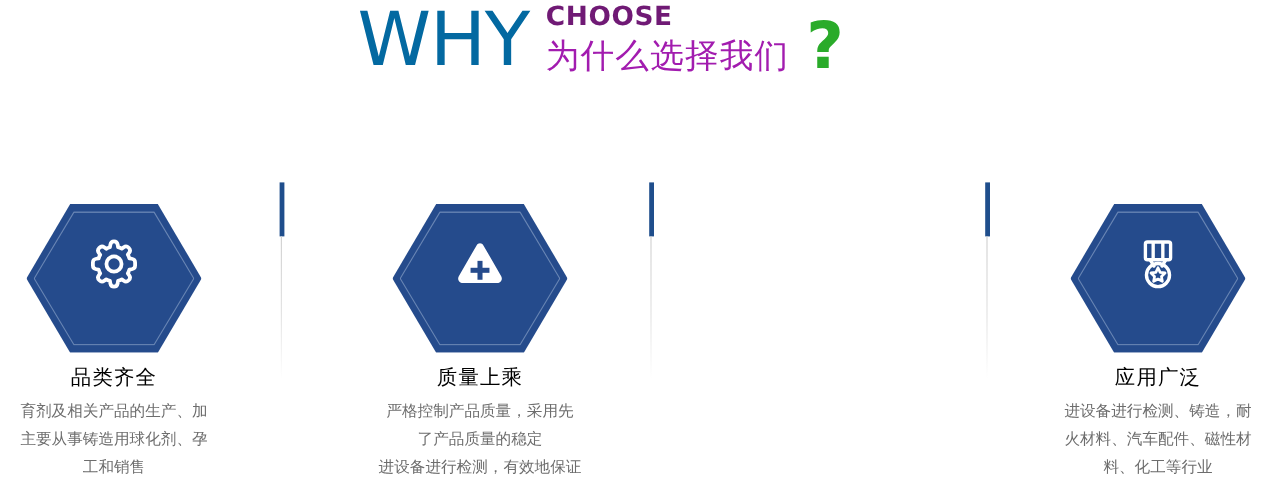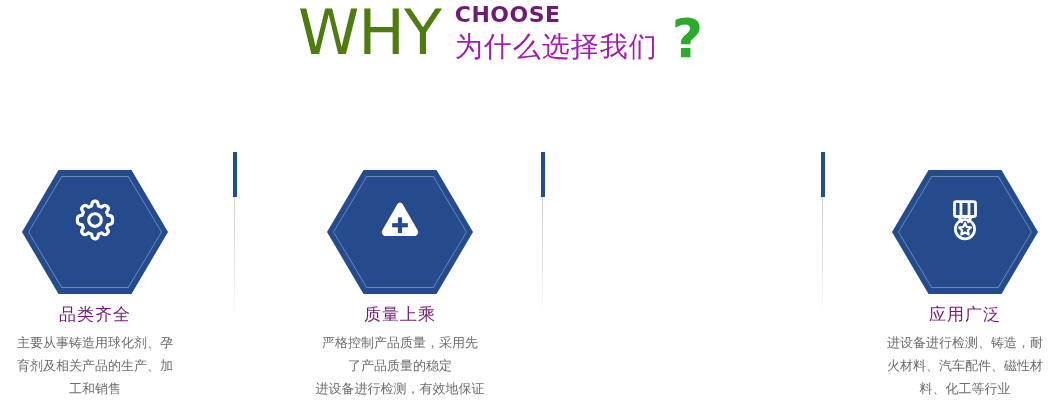--- a/index.html
+++ b/index.html
@@ -28,21 +28,21 @@
     left: 298px;
     top: 0;
     display: flex;
     align-items: flex-start;
   }
   .why-word {
     font-size: 62px;
     line-height: 62px;
     font-weight: 400;
     letter-spacing: -1px;
-    color: #4d7c0f;
+    color: #0369a1;
     font-family: "DejaVu Sans", "Liberation Sans", sans-serif;
     margin-top: 2px;
   }
   .heading-stack {
     display: flex;
     flex-direction: column;
     margin-left: 14px;
     margin-top: 2px;
   }
   .choose-word {
@@ -132,21 +132,21 @@
     transform: translate(-50%, -50%);
     width: 56px;
     height: 56px;
     z-index: 3;
   }
   .hex-icon svg { display: block; width: 56px; height: 56px; }
 
   .card-title {
     font-size: 17px;
     line-height: 22px;
-    color: #701a75;
+    color: #000000;
     margin-top: 14px;
     letter-spacing: 1px;
   }
   .card-desc {
     font-size: 13px;
     line-height: 23px;
     color: #6d6d6d;
     margin-top: 5px;
     padding: 0 4px;
   }
@@ -210,22 +210,22 @@
       <div class="hex-inner-fill"></div>
       <div class="hex-icon">
         <svg viewBox="0 0 64 64" fill="none" xmlns="http://www.w3.org/2000/svg">
           <path d="M32 10.5c-2.1 0-3.2 1.6-3.5 3.2l-.4 2.3a16.8 16.8 0 0 0-3.5 1.45l-1.9-1.35c-1.3-.95-3.2-1-4.7.5s-1.45 3.4-.5 4.7l1.35 1.9A16.8 16.8 0 0 0 17.4 26.6l-2.3.4c-1.6.3-3.2 1.4-3.2 3.5v3c0 2.1 1.6 3.2 3.2 3.5l2.3.4c.35 1.25.83 2.43 1.45 3.5l-1.35 1.9c-.95 1.3-1 3.2.5 4.7s3.4 1.45 4.7.5l1.9-1.35c1.07.62 2.25 1.1 3.5 1.45l.4 2.3c.3 1.6 1.4 3.2 3.5 3.2h0c2.1 0 3.2-1.6 3.5-3.2l.4-2.3a16.8 16.8 0 0 0 3.5-1.45l1.9 1.35c1.3.95 3.2 1 4.7-.5s1.45-3.4.5-4.7l-1.35-1.9c.62-1.07 1.1-2.25 1.45-3.5l2.3-.4c1.6-.3 3.2-1.4 3.2-3.5v-3c0-2.1-1.6-3.2-3.2-3.5l-2.3-.4a16.8 16.8 0 0 0-1.45-3.5l1.35-1.9c.95-1.3 1-3.2-.5-4.7s-3.4-1.45-4.7-.5l-1.9 1.35a16.8 16.8 0 0 0-3.5-1.45l-.4-2.3c-.3-1.6-1.4-3.2-3.5-3.2z" stroke="#ffffff" stroke-width="3.6" stroke-linejoin="round"></path>
           <circle cx="32" cy="32" r="7.2" stroke="#ffffff" stroke-width="3.6"></circle>
         </svg>
       </div>
     </div>
     <div class="card-title">品类齐全</div>
     <div class="card-desc">
+      <div>育剂及相关产品的生产、加</div>
       <div>主要从事铸造用球化剂、孕</div>
-      <div>育剂及相关产品的生产、加</div>
       <div>工和销售</div>
     </div>
   </div>
 
   <div class="card" style="left:305px;text-align:center;">
     <div class="card-hex-wrap">
       <div class="hex"></div>
       <div class="hex-inner-line"></div>
       <div class="hex-inner-fill"></div>
       <div class="hex-icon">

